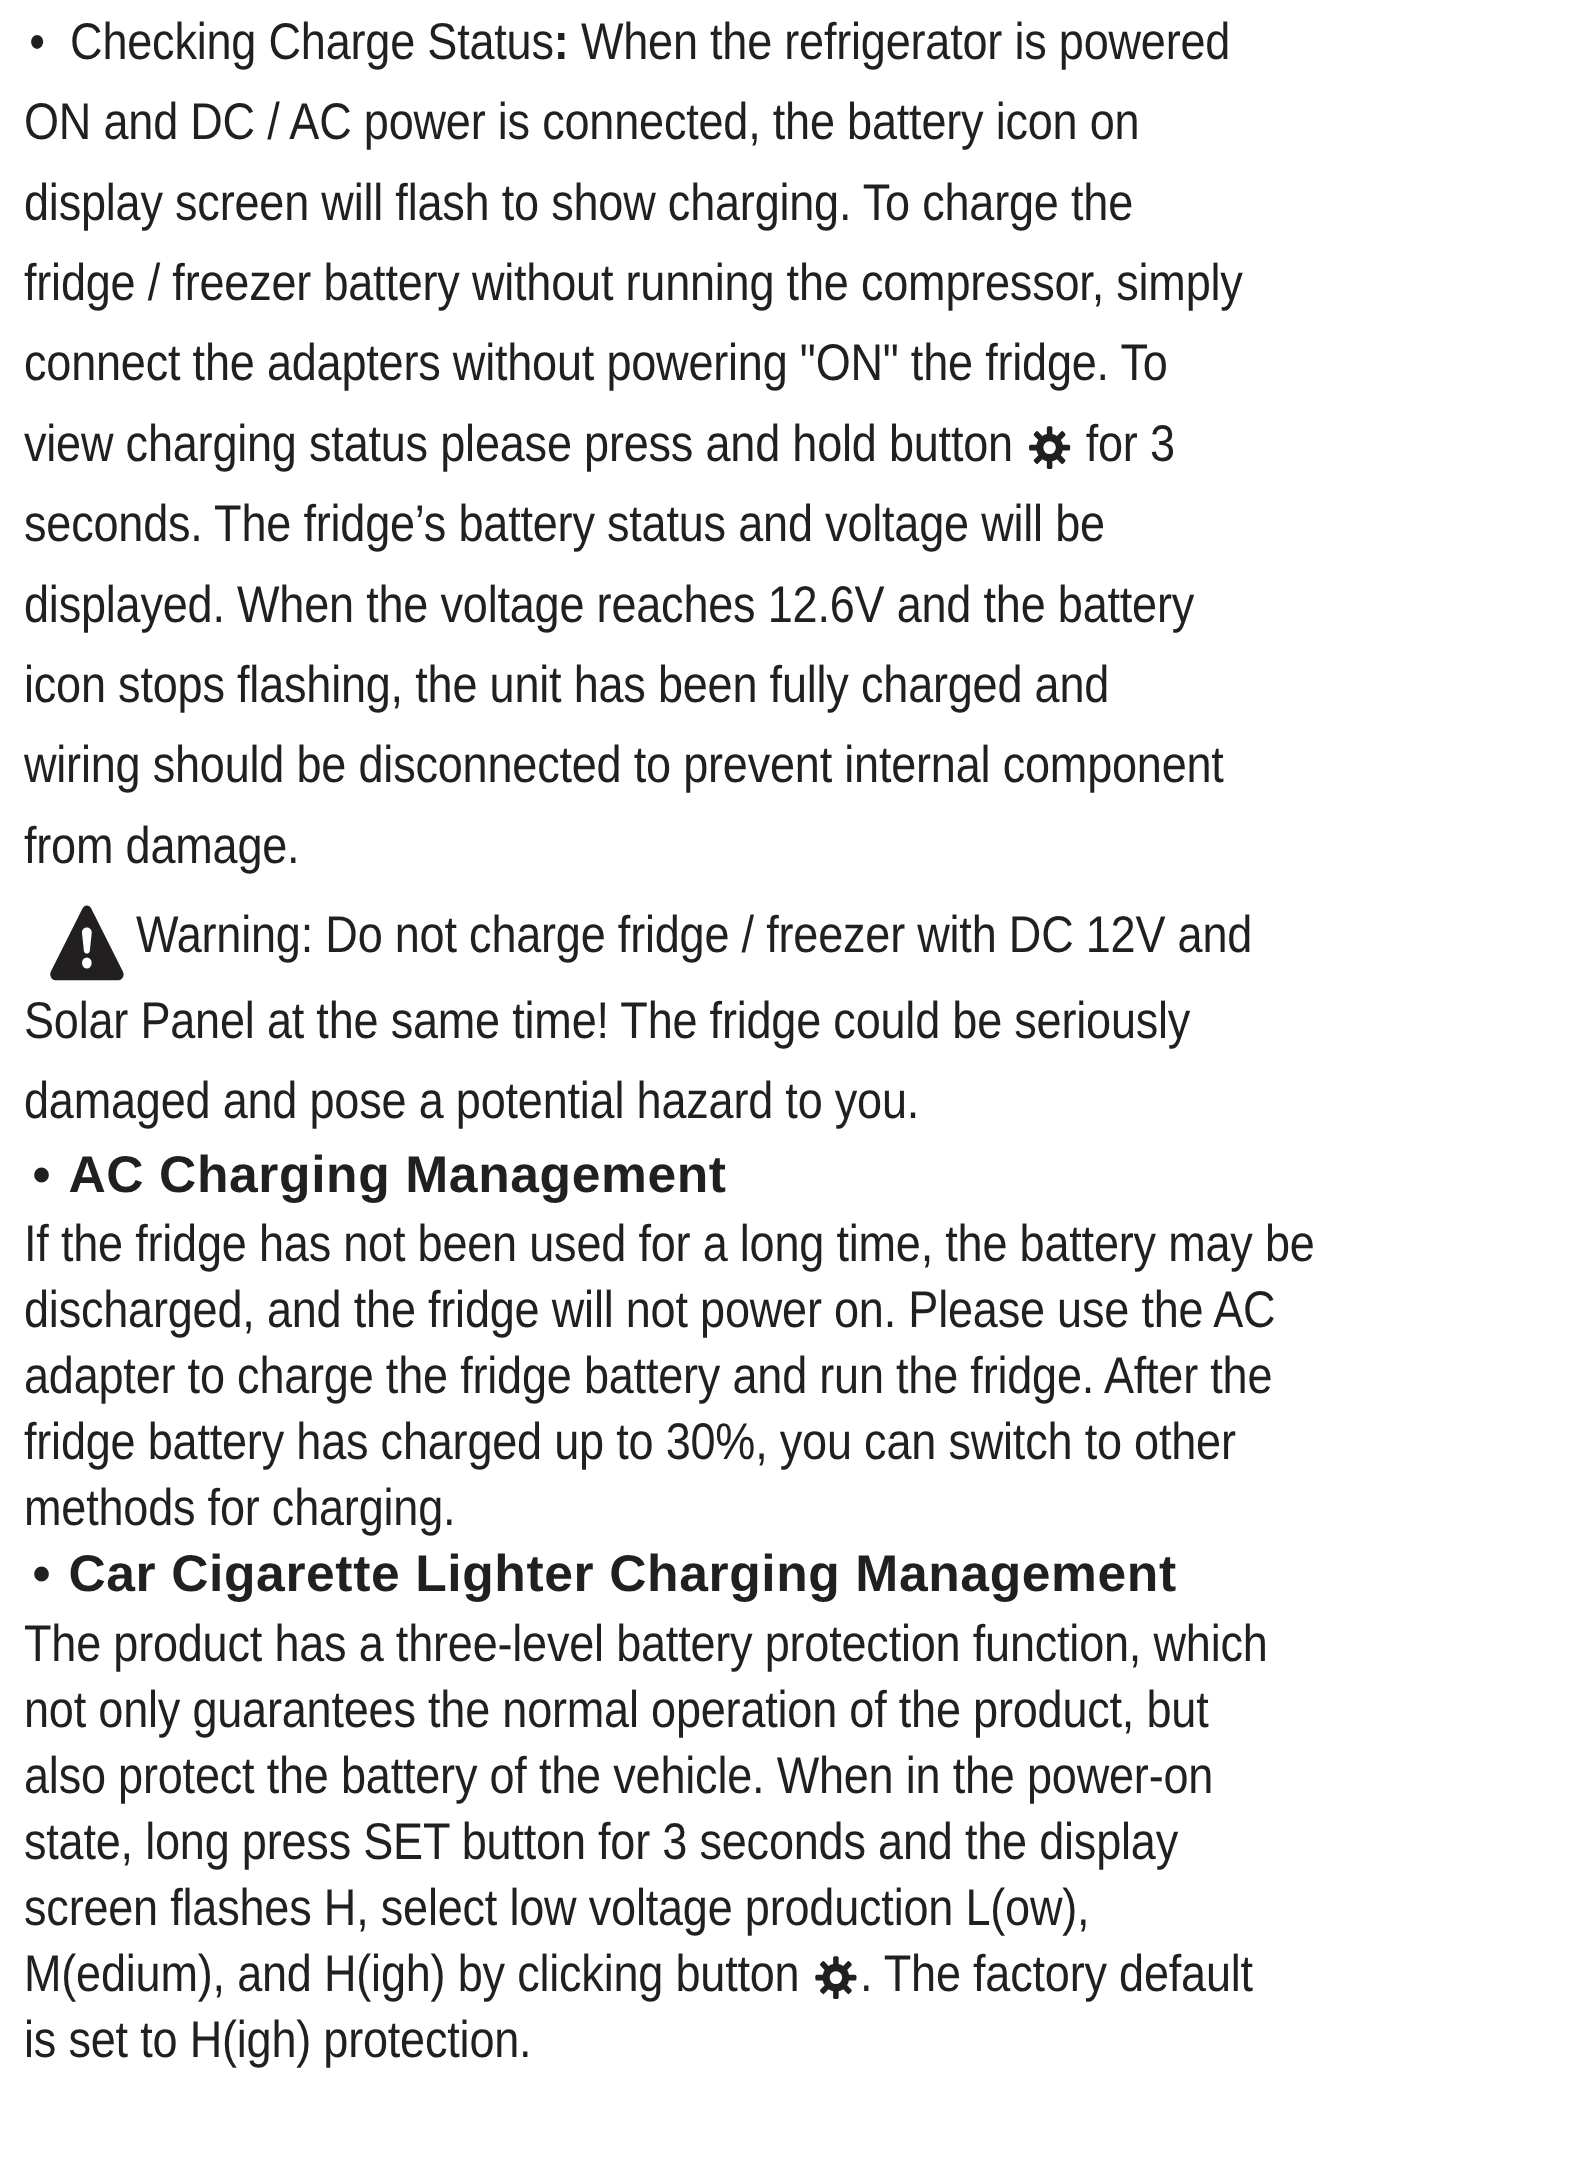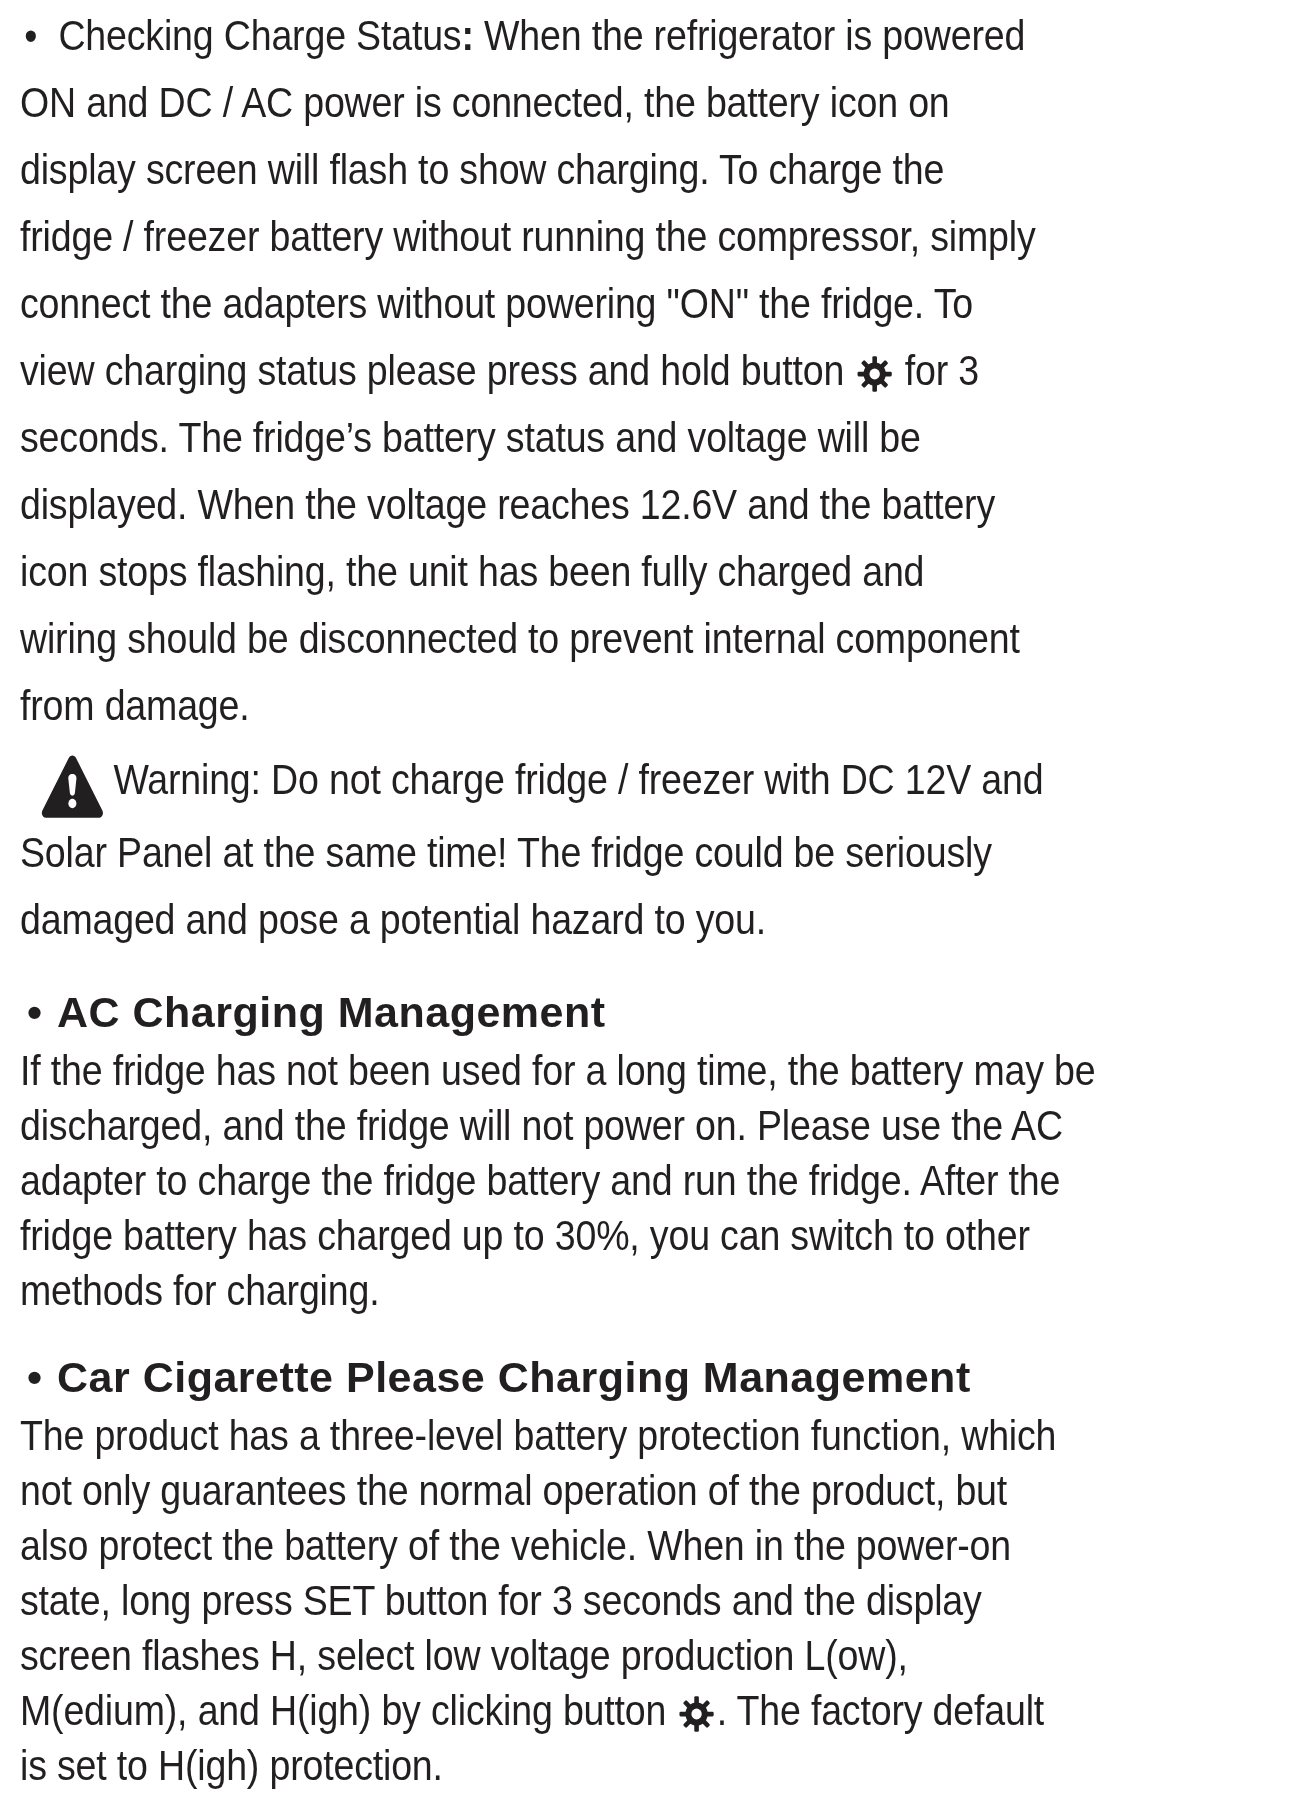--- a/index.html
+++ b/index.html
@@ -20,21 +20,21 @@
   .lh67{font-size:43px;line-height:67px;letter-spacing:-0.2px;}
   .lh55{font-size:43px;line-height:55px;letter-spacing:-0.2px;}
   .mlines{white-space:pre-line;}
   .b{font-weight:bold;}
   .bullet{display:inline-block;width:44px;padding-left:5px;box-sizing:border-box;}
   .hbullet{display:inline-block;width:37px;padding-left:7px;box-sizing:border-box;}
   .para-charge{margin-top:-4px;}
   .para-warning{margin-top:7px;}
   .heading{
     font-size:43px;font-weight:bold;line-height:55px;
-    letter-spacing:0.5px;margin-top:32px;
+    letter-spacing:0.5px;
   }
   .section-body{margin-top:3px;}
   .gear-svg{vertical-align:-8px;margin:0 2px;}
   .tri-svg{vertical-align:-25px;margin-left:23px;margin-right:10px;}
   .icon{color:#221f20;}
 </style>
 </head>
 <body>
 
 <div class="condensed lh67 para-charge">
@@ -79,21 +79,21 @@
 damaged and pose a potential hazard to you.</div>
 </div>
 
 <div class="heading"><span class="hbullet">•</span><span>AC Charging Management</span></div>
 <div class="condensed lh55 mlines section-body">If the fridge has not been used for a long time, the battery may be
 discharged, and the fridge will not power on. Please use the AC
 adapter to charge the fridge battery and run the fridge. After the
 fridge battery has charged up to 30%, you can switch to other
 methods for charging.</div>
 
-<div class="heading"><span class="hbullet">•</span><span>Car Cigarette Please Charging Management</span></div>
+<div class="heading"><span class="hbullet">•</span><span>Car Cigarette Lighter Charging Management</span></div>
 <div class="condensed lh55 section-body">
   <div class="mlines">The product has a three-level battery protection function, which
 not only guarantees the normal operation of the product, but
 also protect the battery of the vehicle. When in the power-on
 state, long press SET button for 3 seconds and the display
 screen flashes H, select low voltage production L(ow),</div>
   <div>
     <span>M(edium), and H(igh) by clicking button</span>
     <svg class="gear-svg icon" width="42" height="38" viewBox="0 0 24 24" preserveAspectRatio="none">
       <g fill="currentColor">

